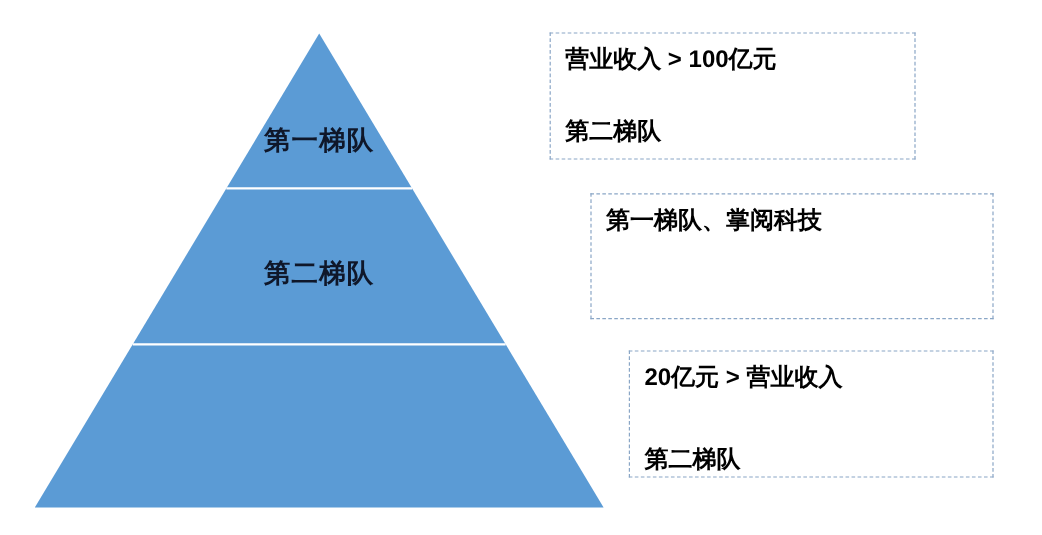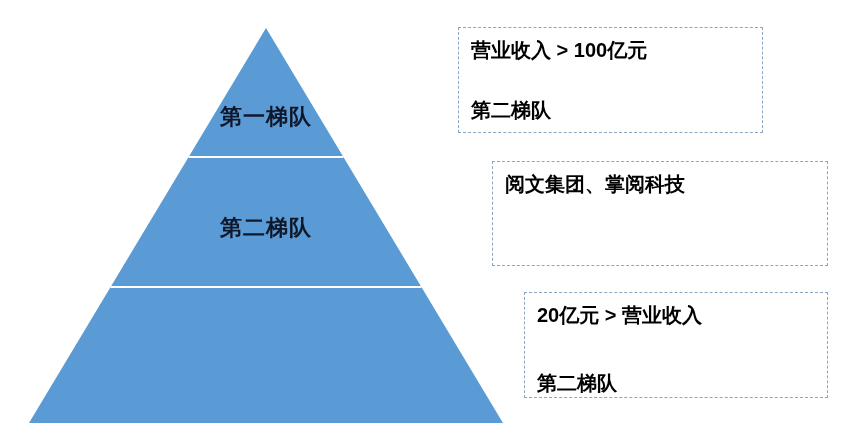--- a/index.html
+++ b/index.html
@@ -66,21 +66,21 @@
 
   <div class="tier-label" id="tier-label-1">第一梯队</div>
   <div class="tier-label" id="tier-label-2">第二梯队</div>
 
   <div class="callout" id="callout-tier1">
     <div class="line">营业收入 &gt; 100亿元</div>
     <div class="line">第二梯队</div>
   </div>
 
   <div class="callout" id="callout-tier2">
-    <div class="line">阅文集团、掌阅科技</div>
+    <div class="line">第一梯队、掌阅科技</div>
   </div>
 
   <div class="callout" id="callout-tier3">
     <div class="line">20亿元 &gt; 营业收入</div>
     <div class="line">第二梯队</div>
   </div>
 
 </div>
 
 </body></html>

